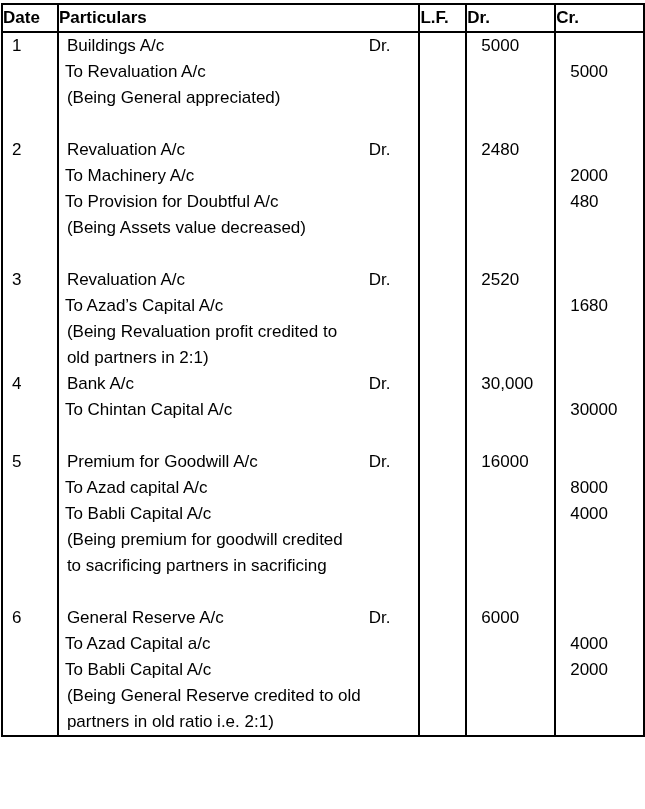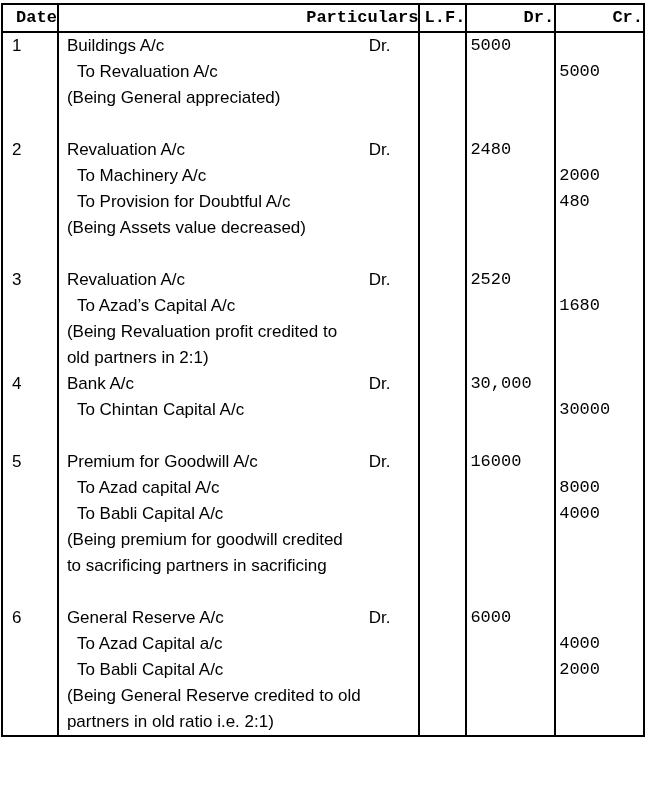--- a/index.html
+++ b/index.html
@@ -26,31 +26,30 @@
     height: 26px;
     line-height: 26px;
     overflow: hidden;
     white-space: nowrap;
     vertical-align: top;
     font-weight: normal;
   }
   thead th {
     border: 2px solid #000000;
     font-weight: bold;
-    text-align: right;
-    font-family: Liberation Mono, monospace;
+    text-align: left;
   }
   tbody td {
     border-left: 2px solid #000000;
     border-right: 2px solid #000000;
   }
   .c-date { padding-left: 9px; }
   .c-part { padding-left: 8px; }
-  .c-part.indent { padding-left: 18px; }
-  .c-dr, .c-cr { padding-left: 3px; font-family: Liberation Mono, monospace; }
+  .c-part.indent { padding-left: 6px; }
+  .c-dr, .c-cr { padding-left: 14px; }
   .dr-suffix { float: right; margin-right: 28px; }
 </style>
 </head>
 <body>
 
 <table class="journal">
   <colgroup>
     <col style="width:56px">
     <col style="width:362px">
     <col style="width:47px">

